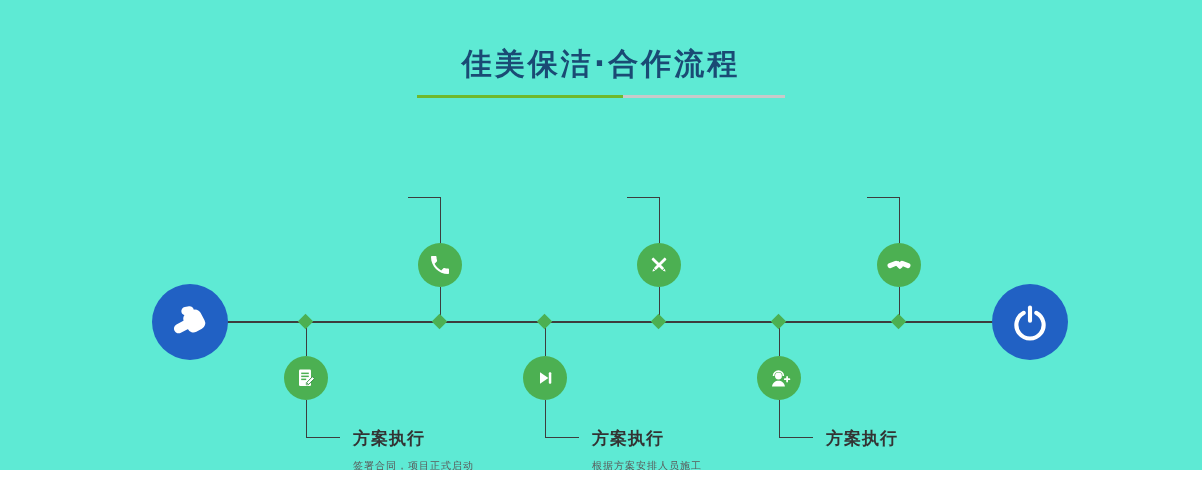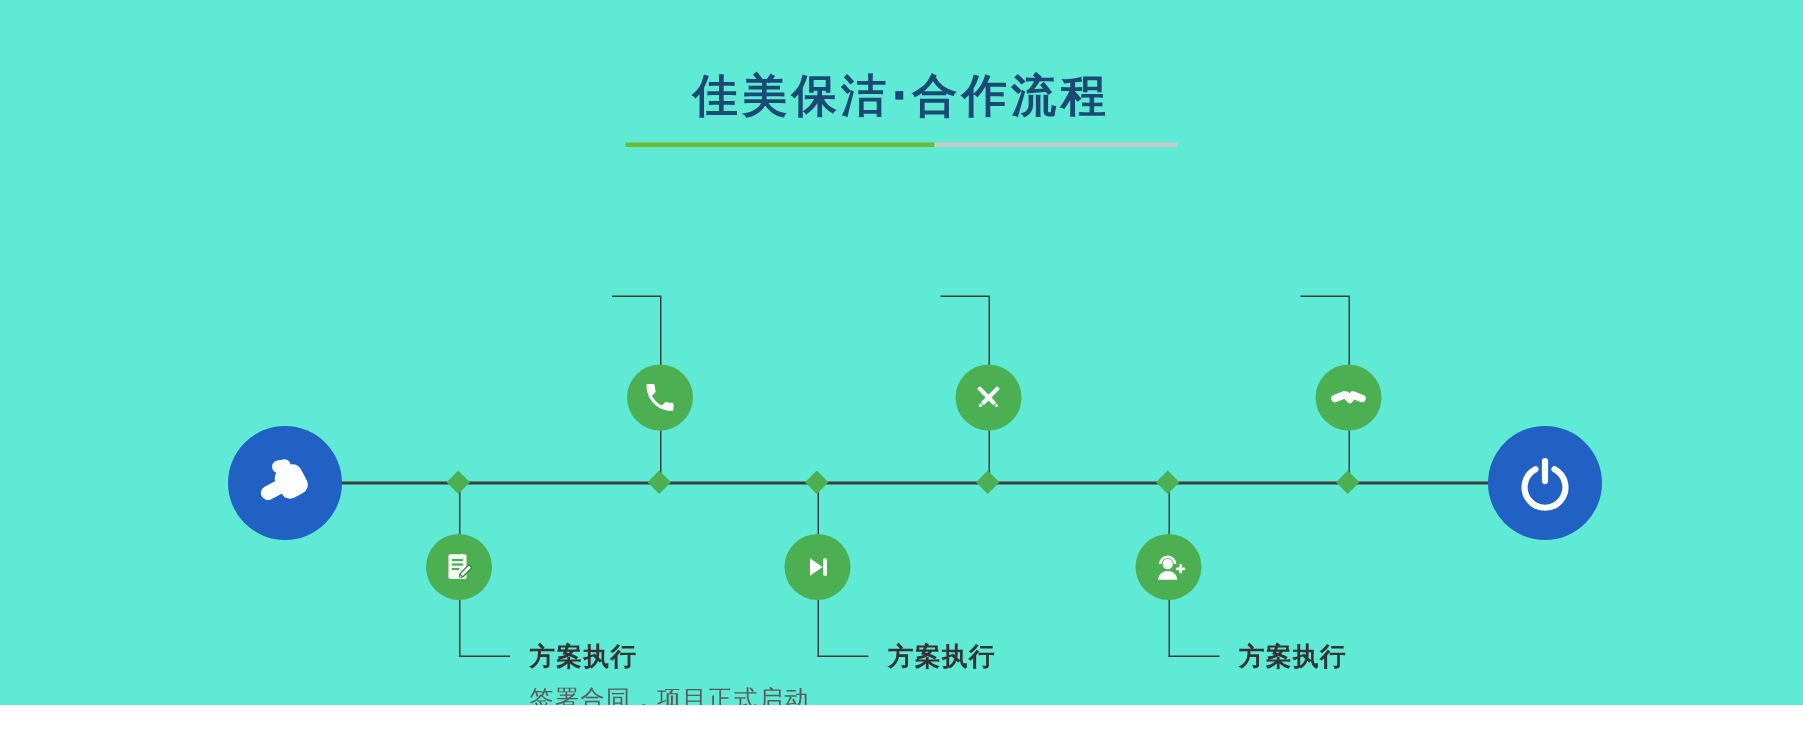--- a/index.html
+++ b/index.html
@@ -42,21 +42,21 @@
   .step-top .stem   { top:197px; height:47px; }           
   .step-top .arm    { top:197px; left:calc(var(--cx) - 32px); width:32px; }
 
   .step-bottom .riser { top:322px; height:34px; }         
   .step-bottom .stem  { top:400px; height:38px; }         
   .step-bottom .arm   { top:437px; left:var(--cx); width:34px; }
   .label-bottom { position:absolute; top:428px; width:300px; text-align:left;
     left:calc(var(--cx) + 47px); }
 
   .step-title { font-size:17px; font-weight:bold; color:#333333; letter-spacing:1px; line-height:20px; }
-  .step-desc  { font-size:16px; color:#5a5a5a; letter-spacing:1px; margin-top:9px; line-height:18px; }
+  .step-desc  { font-size:10px; color:#5a5a5a; letter-spacing:1px; margin-top:9px; line-height:18px; }
 
   .footer-line { position:absolute; top:499px; left:80px; width:1042px; height:1px; background:#ececec; }
 </style>
 </head>
 <body>
 
 <div class="canvas">
 
   <div class="page-title">佳美保洁·合作流程</div>
   <div class="divider">
@@ -166,20 +166,21 @@
           <polygon points="7,6.2 15.4,12 7,17.8"></polygon>
           <rect x="15.8" y="6.2" width="2.5" height="11.6" rx="1"></rect>
         </g>
       </svg>
     </div>
     <div class="line-v stem"></div>
     <div class="line-h arm"></div>
     <div class="diamond"></div>
     <div class="label-bottom">
       <div class="step-title">方案执行</div>
+      <div class="step-desc">根据方案安排人员施工</div>
     </div>
   </div>
 
   <div class="step step-bottom b3">
     <div class="line-v riser"></div>
     <div class="node">
       <svg width="25" height="25" viewBox="0 0 24 24">
         <g fill="#ffffff">
           <circle cx="11" cy="9.6" r="3.3"></circle>
           <path d="M4.8 19.6c.6-3.7 3.2-5.5 6.2-5.5s5.6 1.8 6.2 5.5z"></path>

